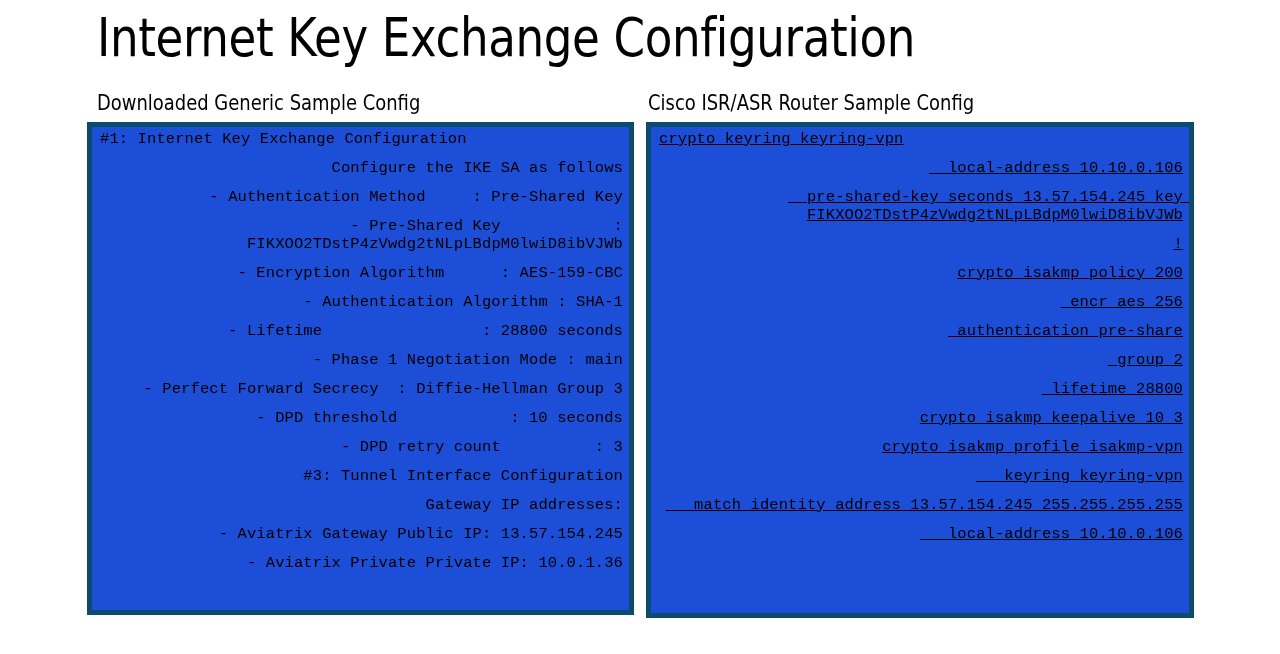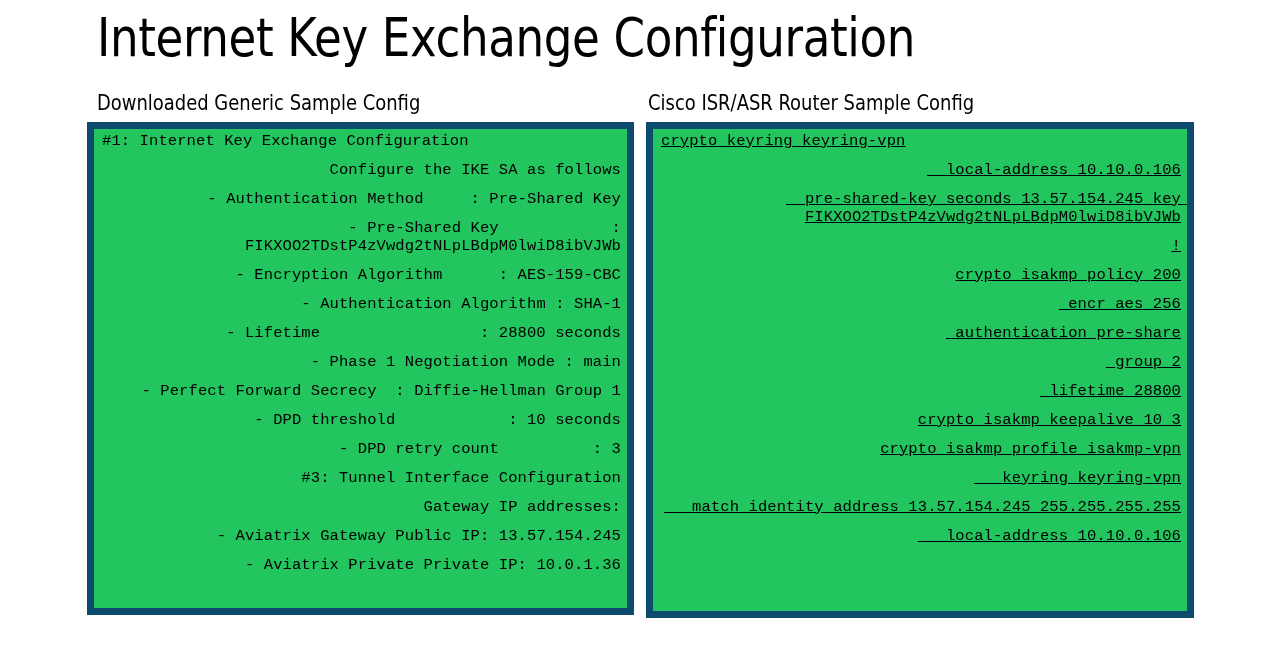--- a/index.html
+++ b/index.html
@@ -52,22 +52,22 @@
     white-space: nowrap;
     transform: scaleX(0.95);
     transform-origin: left top;
   }
   #heading-left  { left: 97px; }
   #heading-right { left: 648px; }
 
   
   .code-panel {
     position: absolute;
-    border: 7px solid #0c4a6e;
-    background: #22c55e;
+    border: 5px solid #0c4a6e;
+    background: #1d4ed8;
     overflow: hidden;
     font-family: "Liberation Mono", "DejaVu Sans Mono", monospace;
     font-size: 15.5px;
     color: #000000;
   }
   #panel-left {
     left: 87px;
     top: 122px;
     width: 547px;
     height: 493px;
@@ -108,21 +108,21 @@
 
   <div class="code-panel" id="panel-left">
       <div class="code-line">#1: Internet Key Exchange Configuration</div>
       <div class="code-line">Configure the IKE SA as follows</div>
       <div class="code-line">  - Authentication Method     : Pre-Shared Key</div>
       <div class="code-line">  - Pre-Shared Key            : FIKXOO2TDstP4zVwdg2tNLpLBdpM0lwiD8ibVJWb</div>
       <div class="code-line">  - Encryption Algorithm      : AES-159-CBC</div>
       <div class="code-line">  - Authentication Algorithm : SHA-1</div>
       <div class="code-line">  - Lifetime                 : 28800 seconds</div>
       <div class="code-line">  - Phase 1 Negotiation Mode : main</div>
-      <div class="code-line">  - Perfect Forward Secrecy  : Diffie-Hellman Group 1</div>
+      <div class="code-line">  - Perfect Forward Secrecy  : Diffie-Hellman Group 3</div>
       <div class="code-line">  - DPD threshold            : 10 seconds</div>
       <div class="code-line">  - DPD retry count          : 3</div>
       <div class="code-line">#3: Tunnel Interface Configuration</div>
       <div class="code-line">Gateway IP addresses:</div>
       <div class="code-line">- Aviatrix Gateway Public IP: 13.57.154.245</div>
       <div class="code-line">  - Aviatrix Private Private IP: 10.0.1.36</div>
     </div>
 
   <div class="code-panel" id="panel-right">
       <div class="code-line">crypto keyring keyring-vpn</div>

